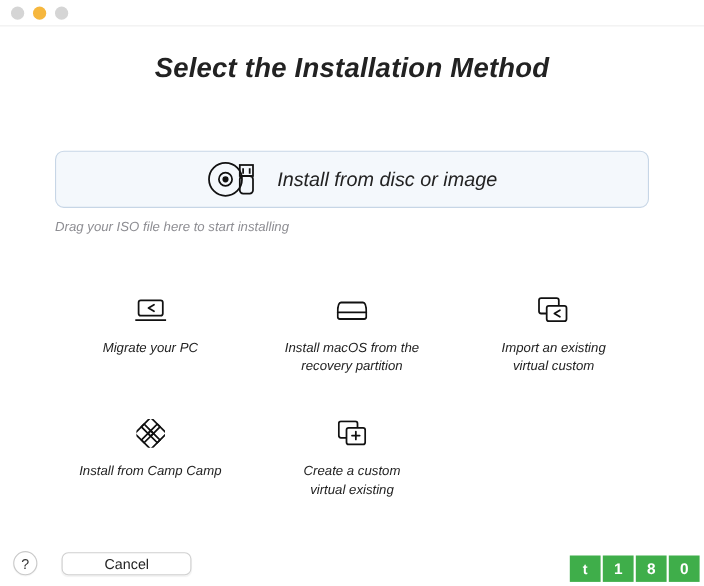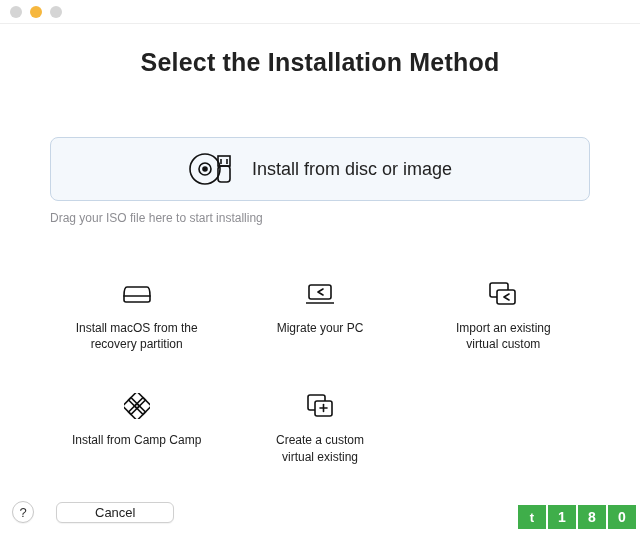--- a/index.html
+++ b/index.html
@@ -22,34 +22,35 @@
     }
     .tl-btn {
       width: 12px; height: 12px; border-radius: 50%;
       background: #d5d5d5;
     }
     .tl-btn.close { background: #d5d5d5; }
     .tl-btn.min { background: #f6b73e; }
     .tl-btn.max { background: #d5d5d5; }
     .content {
       padding: 24px 50px 10px 50px;
+      font-style: italic;
     }
     h1 {
       text-align: center;
       font-weight: 600;
       font-size: 25px;
       letter-spacing: .2px;
       color: #222;
     }
     .primary {
       margin-top: 60px;
       border: 1px solid #c7d6e6;
       background: #f4f8fc;
       border-radius: 8px;
-      height: 64px;
+      height: 52px;
       display: flex;
       align-items: center;
       justify-content: center;
       gap: 18px;
       cursor: pointer;
     }
     .primary .lbl { font-size: 18px; color: #222; }
     .hint {
       color: #8e8e93;
       font-size: 12px;
@@ -143,38 +144,38 @@
       </svg>
     </span>
     <span class="lbl">Install from disc or image</span>
   </div>
   <div class="hint">Drag your ISO file here to start installing</div>
 
   <div class="grid">
 
     <div class="tile">
       <span class="ic">
-        <svg width="28" height="20" viewBox="0 0 28 20" stroke="#111" stroke-width="1.6" fill="none" stroke-linecap="round">
-          <path d="M4 3 L24 3 Q27 3 27 12 L27 16 Q27 18 25 18 L3 18 Q1 18 1 16 L1 12 Q1 3 4 3 Z"></path>
-          <line x1="1" y1="12" x2="27" y2="12"></line>
-        </svg>
-      </span>
-      <span class="lbl">Install macOS from the
-recovery partition</span>
-    </div>
-
-    <div class="tile">
-      <span class="ic">
         <svg width="28" height="22" viewBox="0 0 28 22" stroke="#111" stroke-width="1.6" fill="none" stroke-linecap="round" stroke-linejoin="round">
           <rect x="3" y="2" width="22" height="14" rx="2"></rect>
           <line x1="0" y1="20" x2="28" y2="20"></line>
           <polyline points="17,6 12,9 17,12"></polyline>
         </svg>
       </span>
       <span class="lbl">Migrate your PC</span>
+    </div>
+
+    <div class="tile">
+      <span class="ic">
+        <svg width="28" height="20" viewBox="0 0 28 20" stroke="#111" stroke-width="1.6" fill="none" stroke-linecap="round">
+          <path d="M4 3 L24 3 Q27 3 27 12 L27 16 Q27 18 25 18 L3 18 Q1 18 1 16 L1 12 Q1 3 4 3 Z"></path>
+          <line x1="1" y1="12" x2="27" y2="12"></line>
+        </svg>
+      </span>
+      <span class="lbl">Install macOS from the
+recovery partition</span>
     </div>
 
     <div class="tile">
       <span class="ic">
         <svg width="28" height="24" viewBox="0 0 28 24" stroke="#111" stroke-width="1.6" fill="none" stroke-linecap="round" stroke-linejoin="round">
           <rect x="1" y="1" width="18" height="14" rx="2"></rect>
           <rect x="8" y="8" width="18" height="14" rx="2" fill="#fff"></rect>
           <polyline points="20,12 15,15 20,18"></polyline>
         </svg>
       </span>

